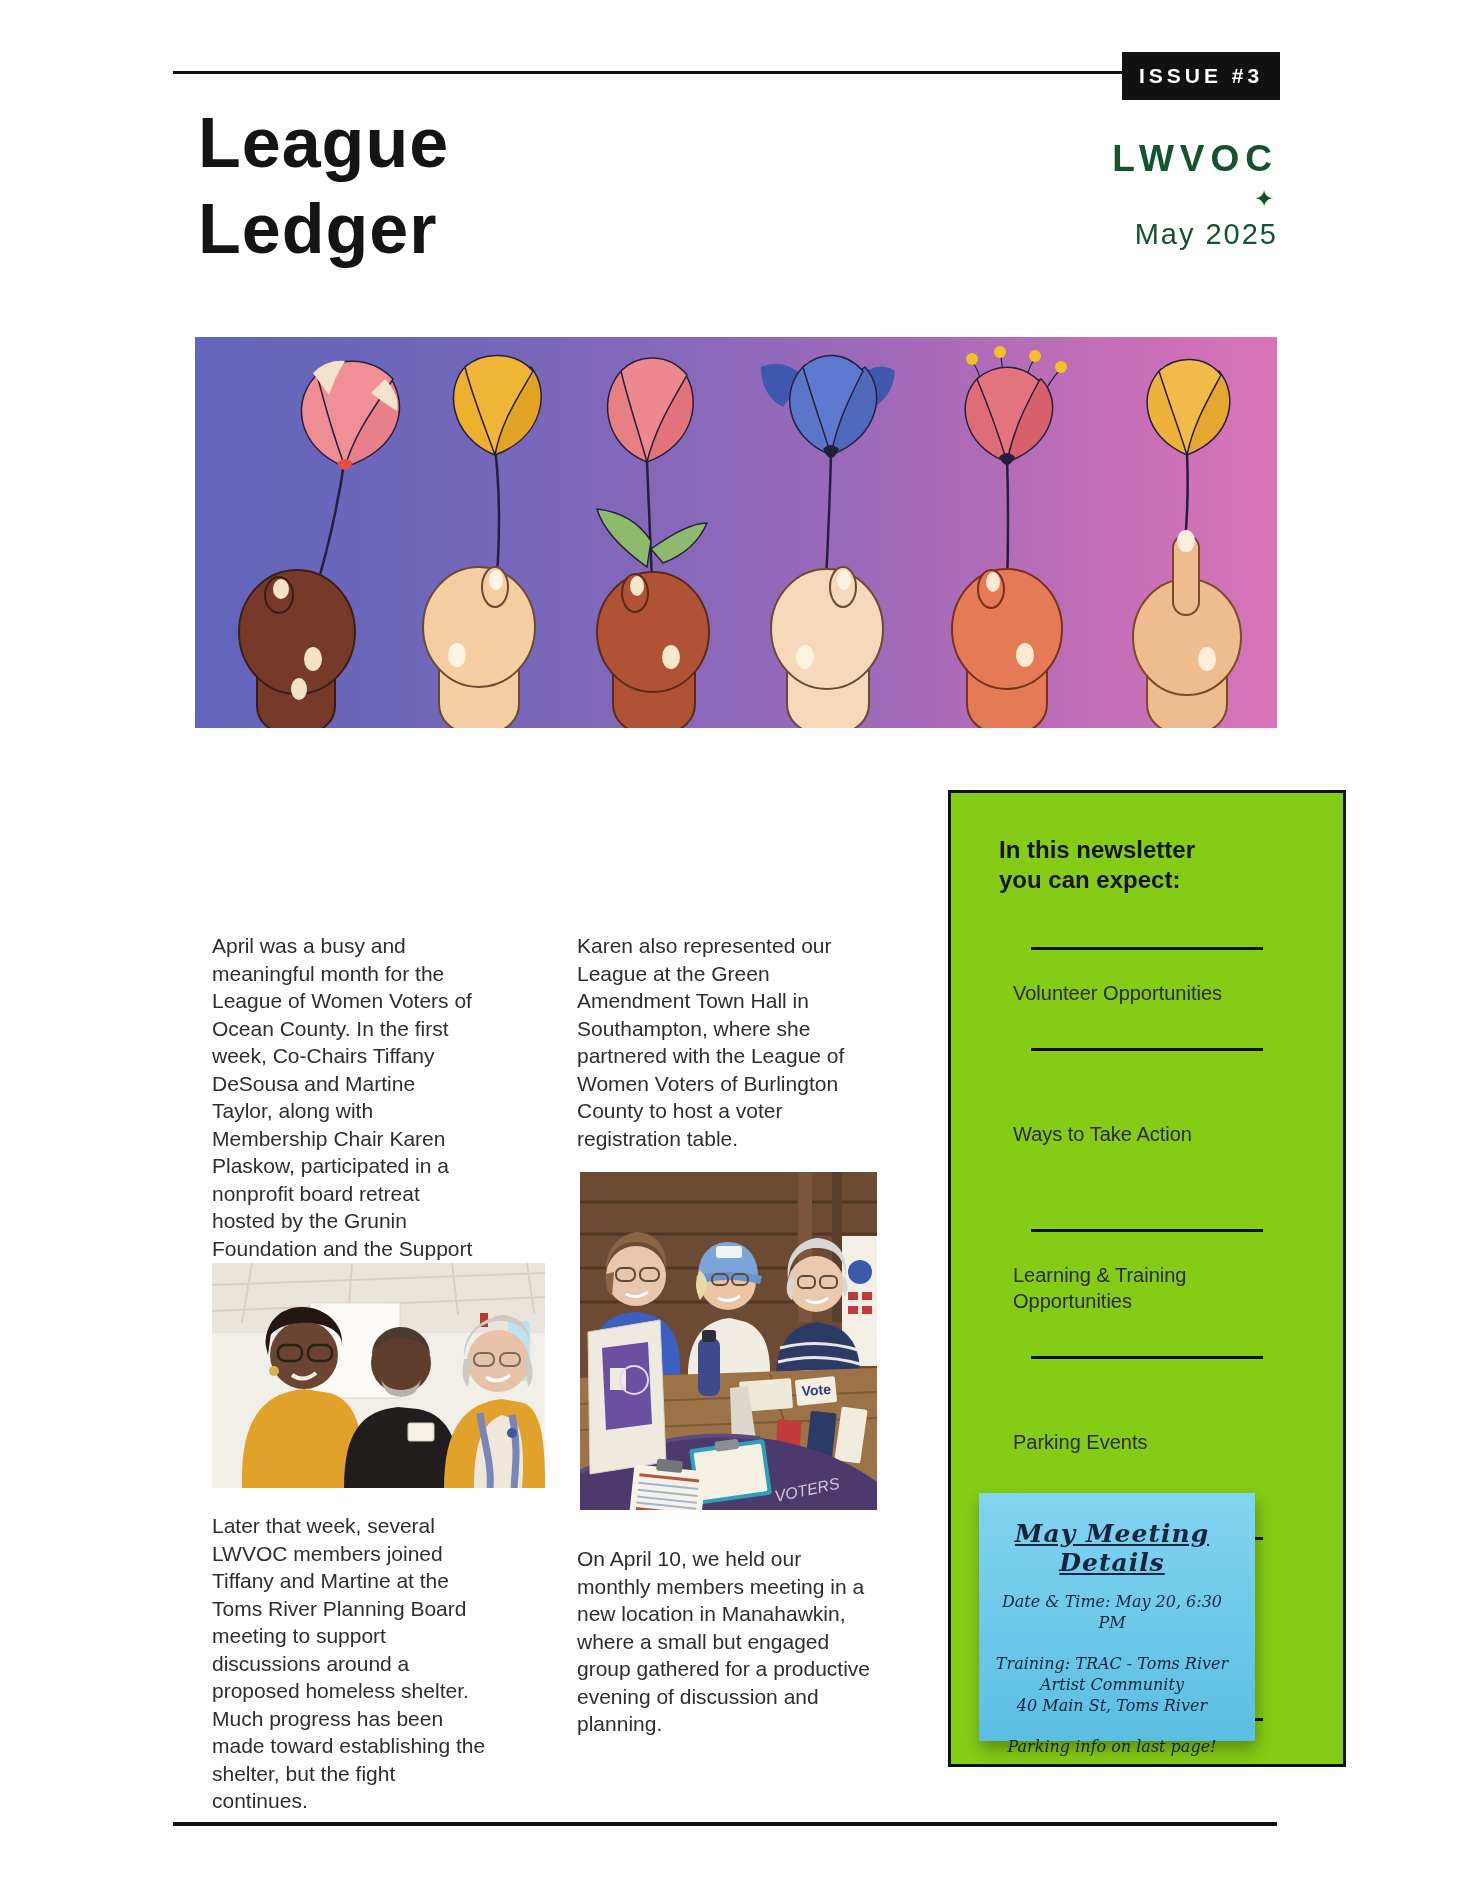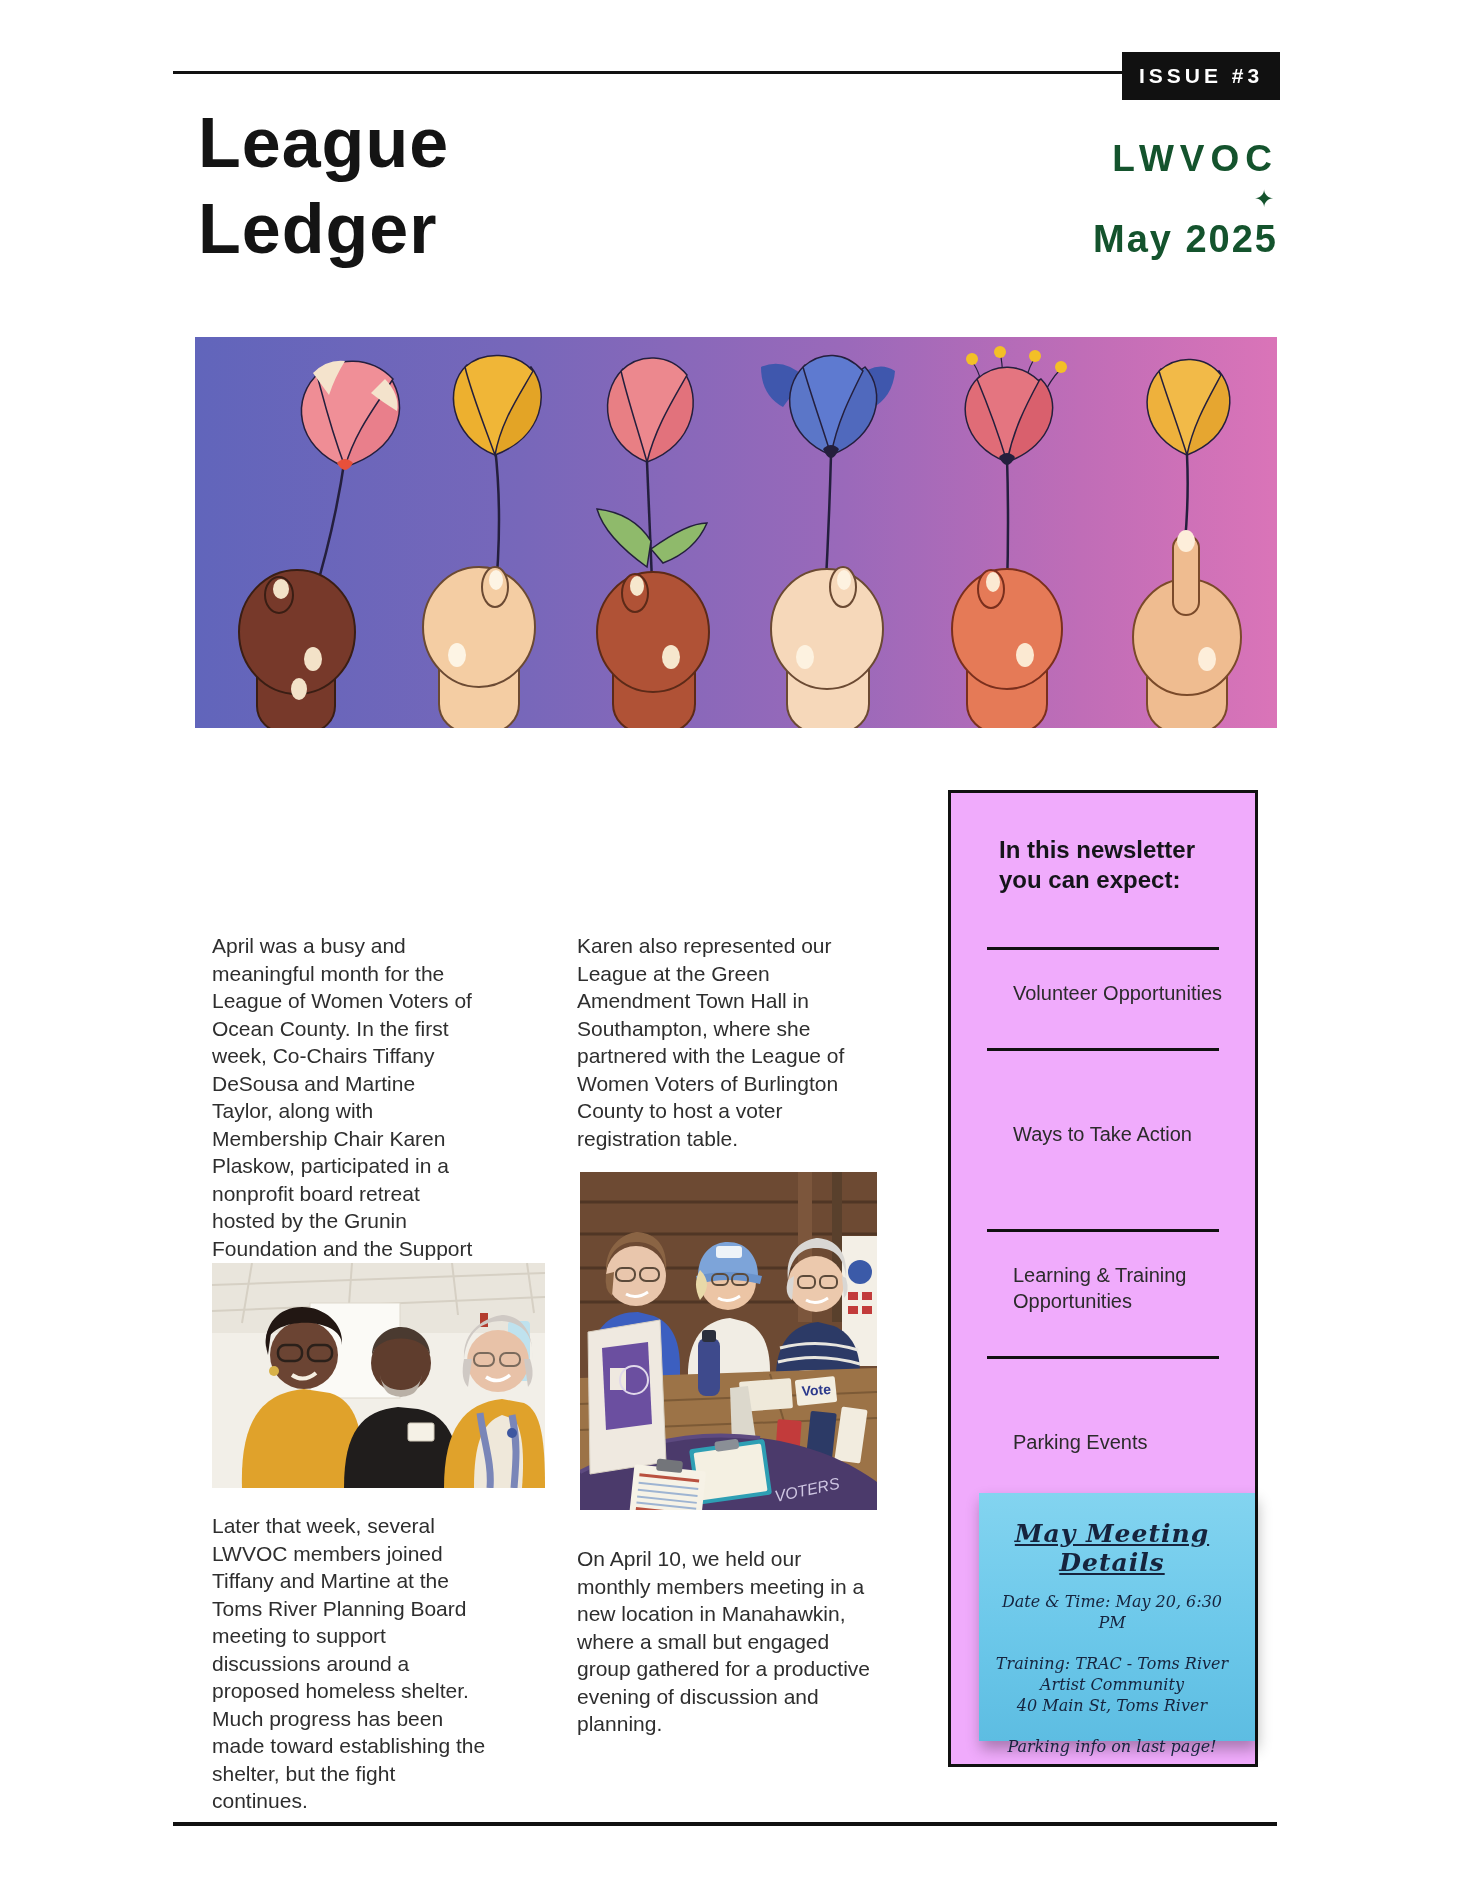--- a/index.html
+++ b/index.html
@@ -14,21 +14,21 @@
     background:#111; color:#fff; display:flex; align-items:center; justify-content:center;
     font-size:21px; font-weight:bold; letter-spacing:4px;
   }
   .masthead-title {
     position:absolute; left:198px; top:100px;
     font-size:70px; font-weight:800; line-height:86px; letter-spacing:1px; color:#141414;
   }
   .brand { position:absolute; left:948px; top:138px; width:330px; text-align:right; color:#14532d; }
   .brand .org { font-size:37px; font-weight:bold; letter-spacing:6px; }
   .brand .sparkle { font-size:24px; line-height:30px; margin:4px 4px 0 0; }
-  .brand .date { font-size:38px; font-weight:bold; letter-spacing:2px; margin-top:4px; }
+  .brand .date { font-size:29px; font-weight:normal; letter-spacing:2px; margin-top:4px; }
   
   .hero {
     position:absolute; left:195px; top:337px; width:1082px; height:391px;
     background:linear-gradient(90deg,#6165bb 0%,#7767ba 30%,#9a69ba 60%,#c06db7 82%,#da74b8 100%);
   }
   .hero svg { display:block; width:100%; height:100%; }
   
   .article-heading {
     position:absolute; left:195px; top:772px; width:700px;
     font-size:42px; font-weight:800; line-height:52px; color:#111;
@@ -37,22 +37,22 @@
   .col1a { left:212px; top:932px;  width:268px; }
   .col1b { left:212px; top:1512px; width:278px; }
   .col2a { left:577px; top:932px;  width:302px; }
   .col2b { left:577px; top:1545px; width:302px; }
   .photo { position:absolute; overflow:hidden; }
   .photo1 { left:212px; top:1263px; width:333px; height:225px; }
   .photo2 { left:580px; top:1172px; width:297px; height:338px; }
   .photo svg { display:block; width:100%; height:100%; }
   
   .sidebar {
-    position:absolute; left:948px; top:790px; width:310px; height:977px;
-    border:3px solid #111; background:#f0abfc; box-sizing:border-box;
+    position:absolute; left:948px; top:790px; width:398px; height:977px;
+    border:3px solid #111; background:#84cc16; box-sizing:border-box;
   }
   .sidebar-heading {
     margin:42px 0 0 48px; width:235px;
     font-size:24px; font-weight:800; line-height:30px; color:#15151a;
   }
   .toc-rule { width:232px; height:3px; background:#111; margin:0 auto; border:none; }
   .toc-rule.r1 { margin-top:52px; }
   .toc-item { margin:30px 0 42px 62px; width:210px; font-size:20px; line-height:26px; color:#2b2b2b; }
   .toc-gap { height:40px; }
   .sticky-note {

